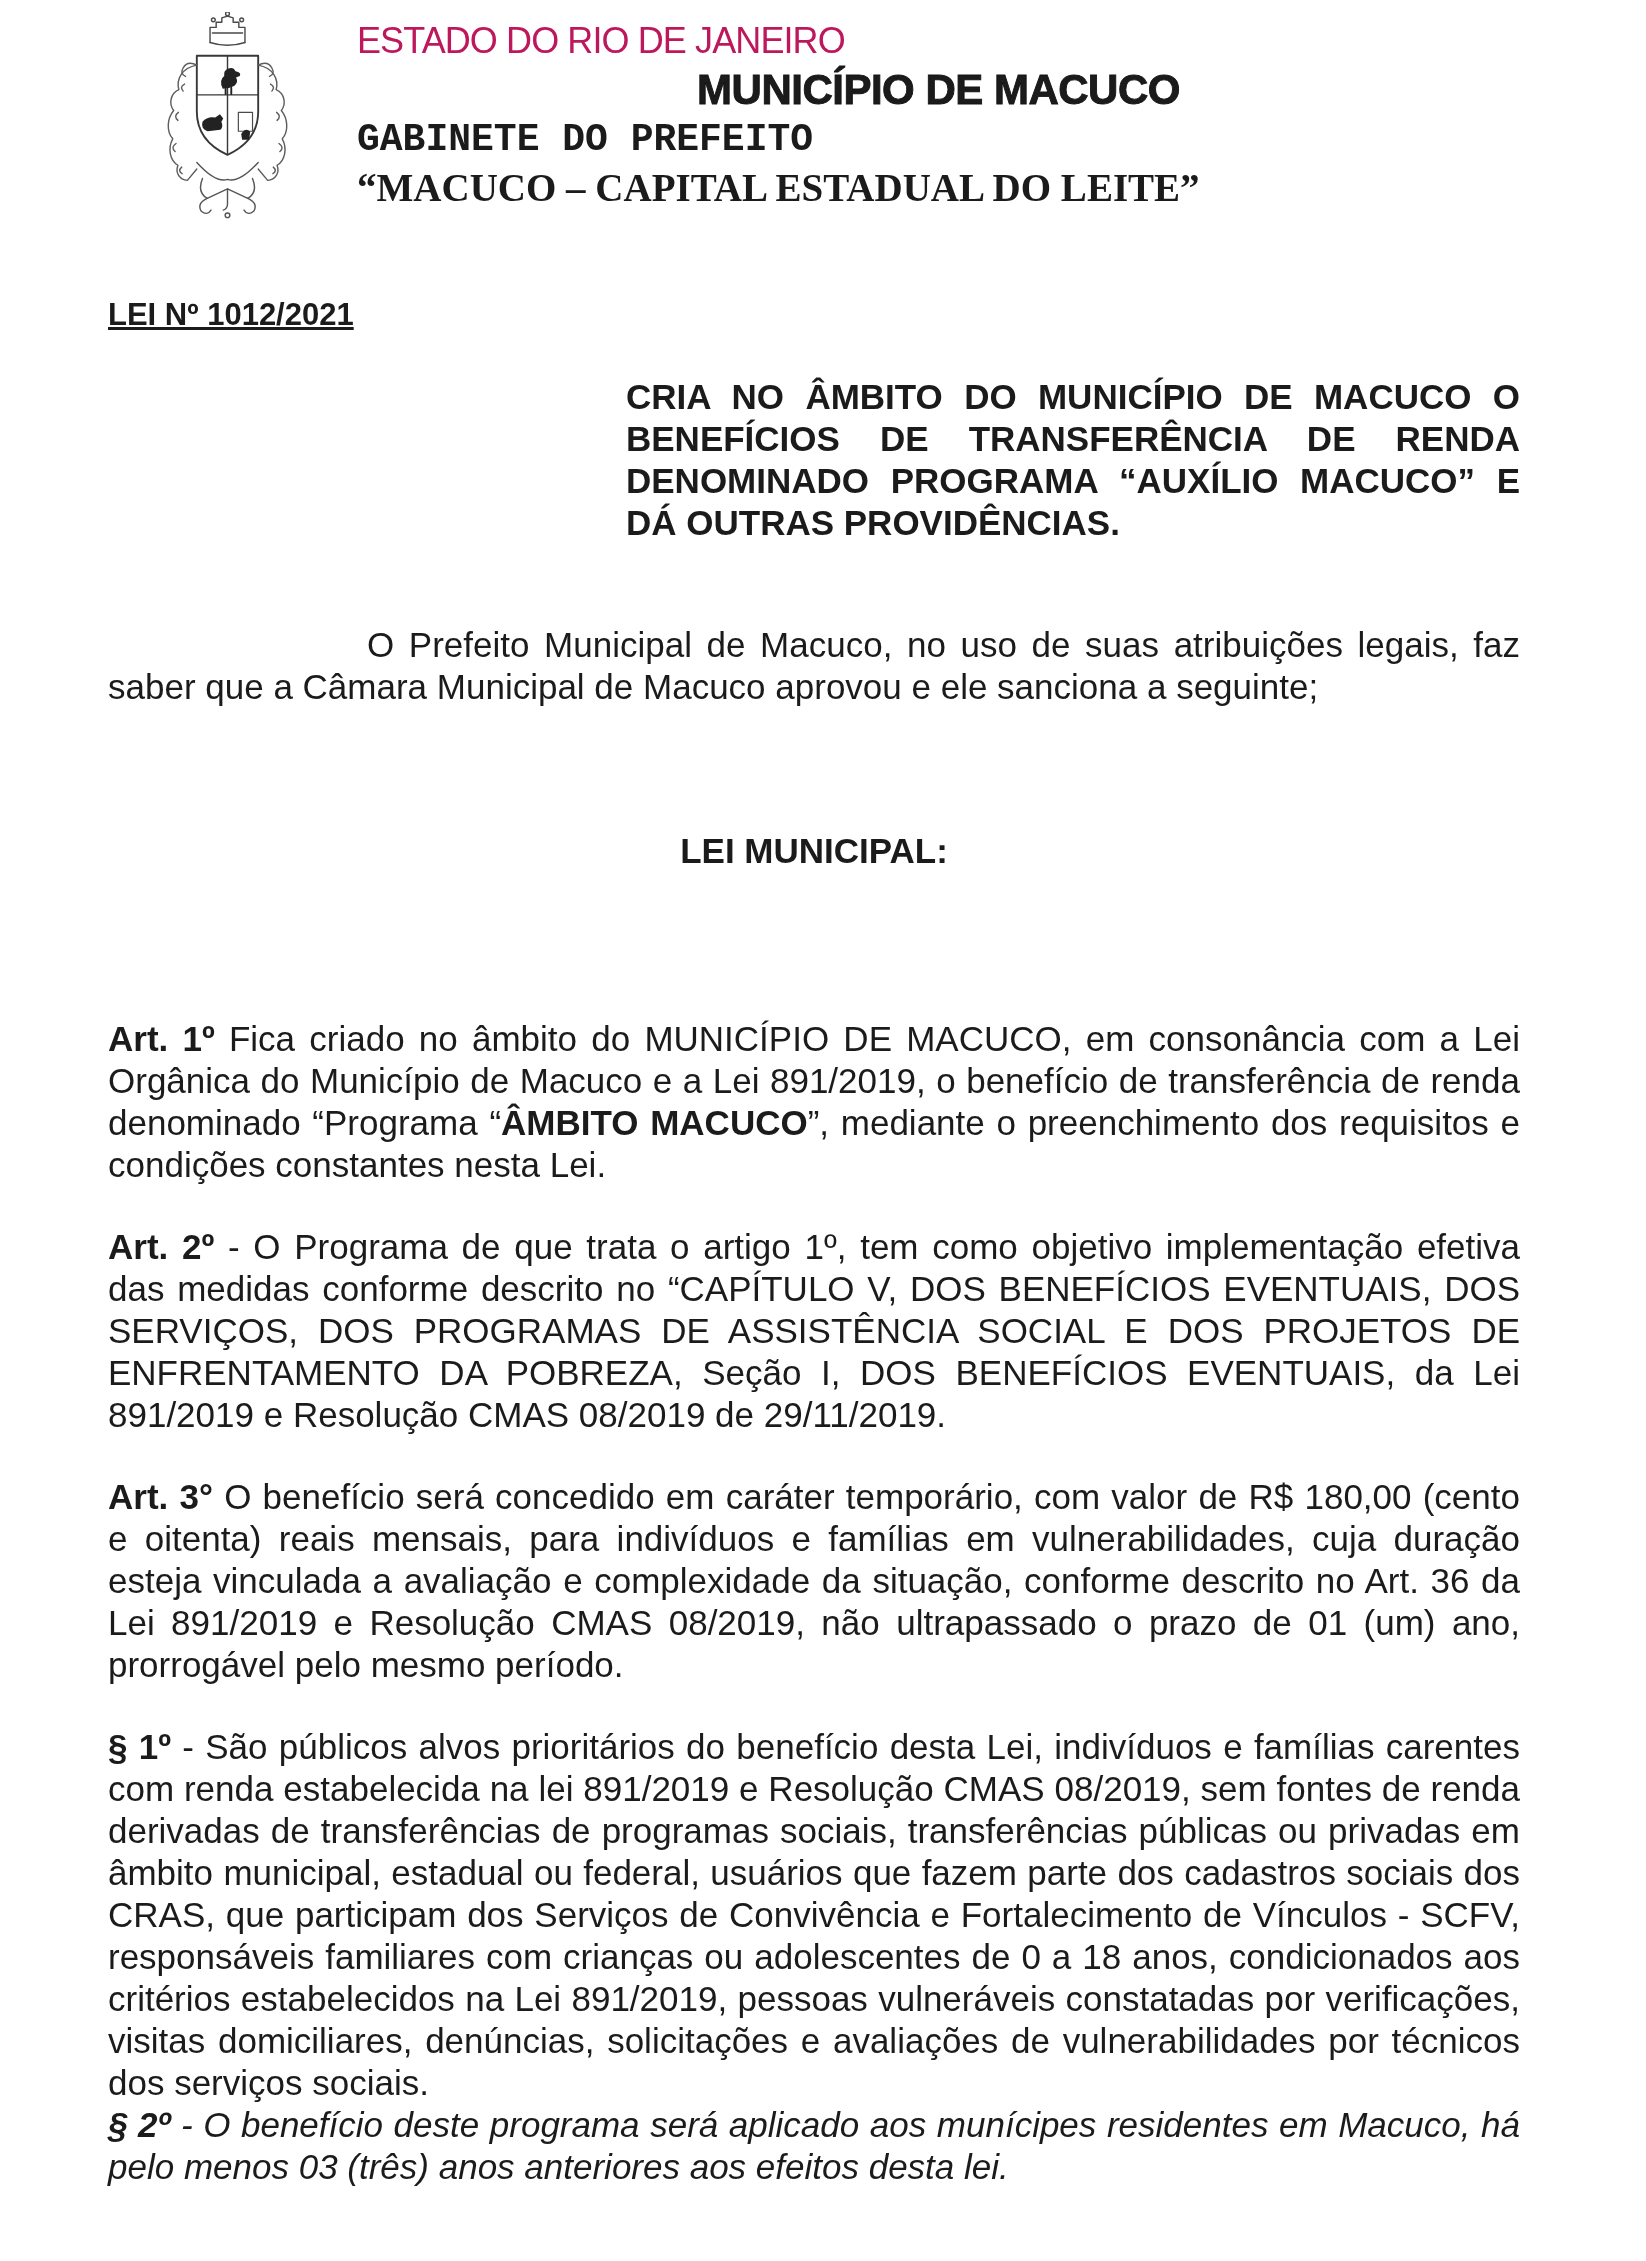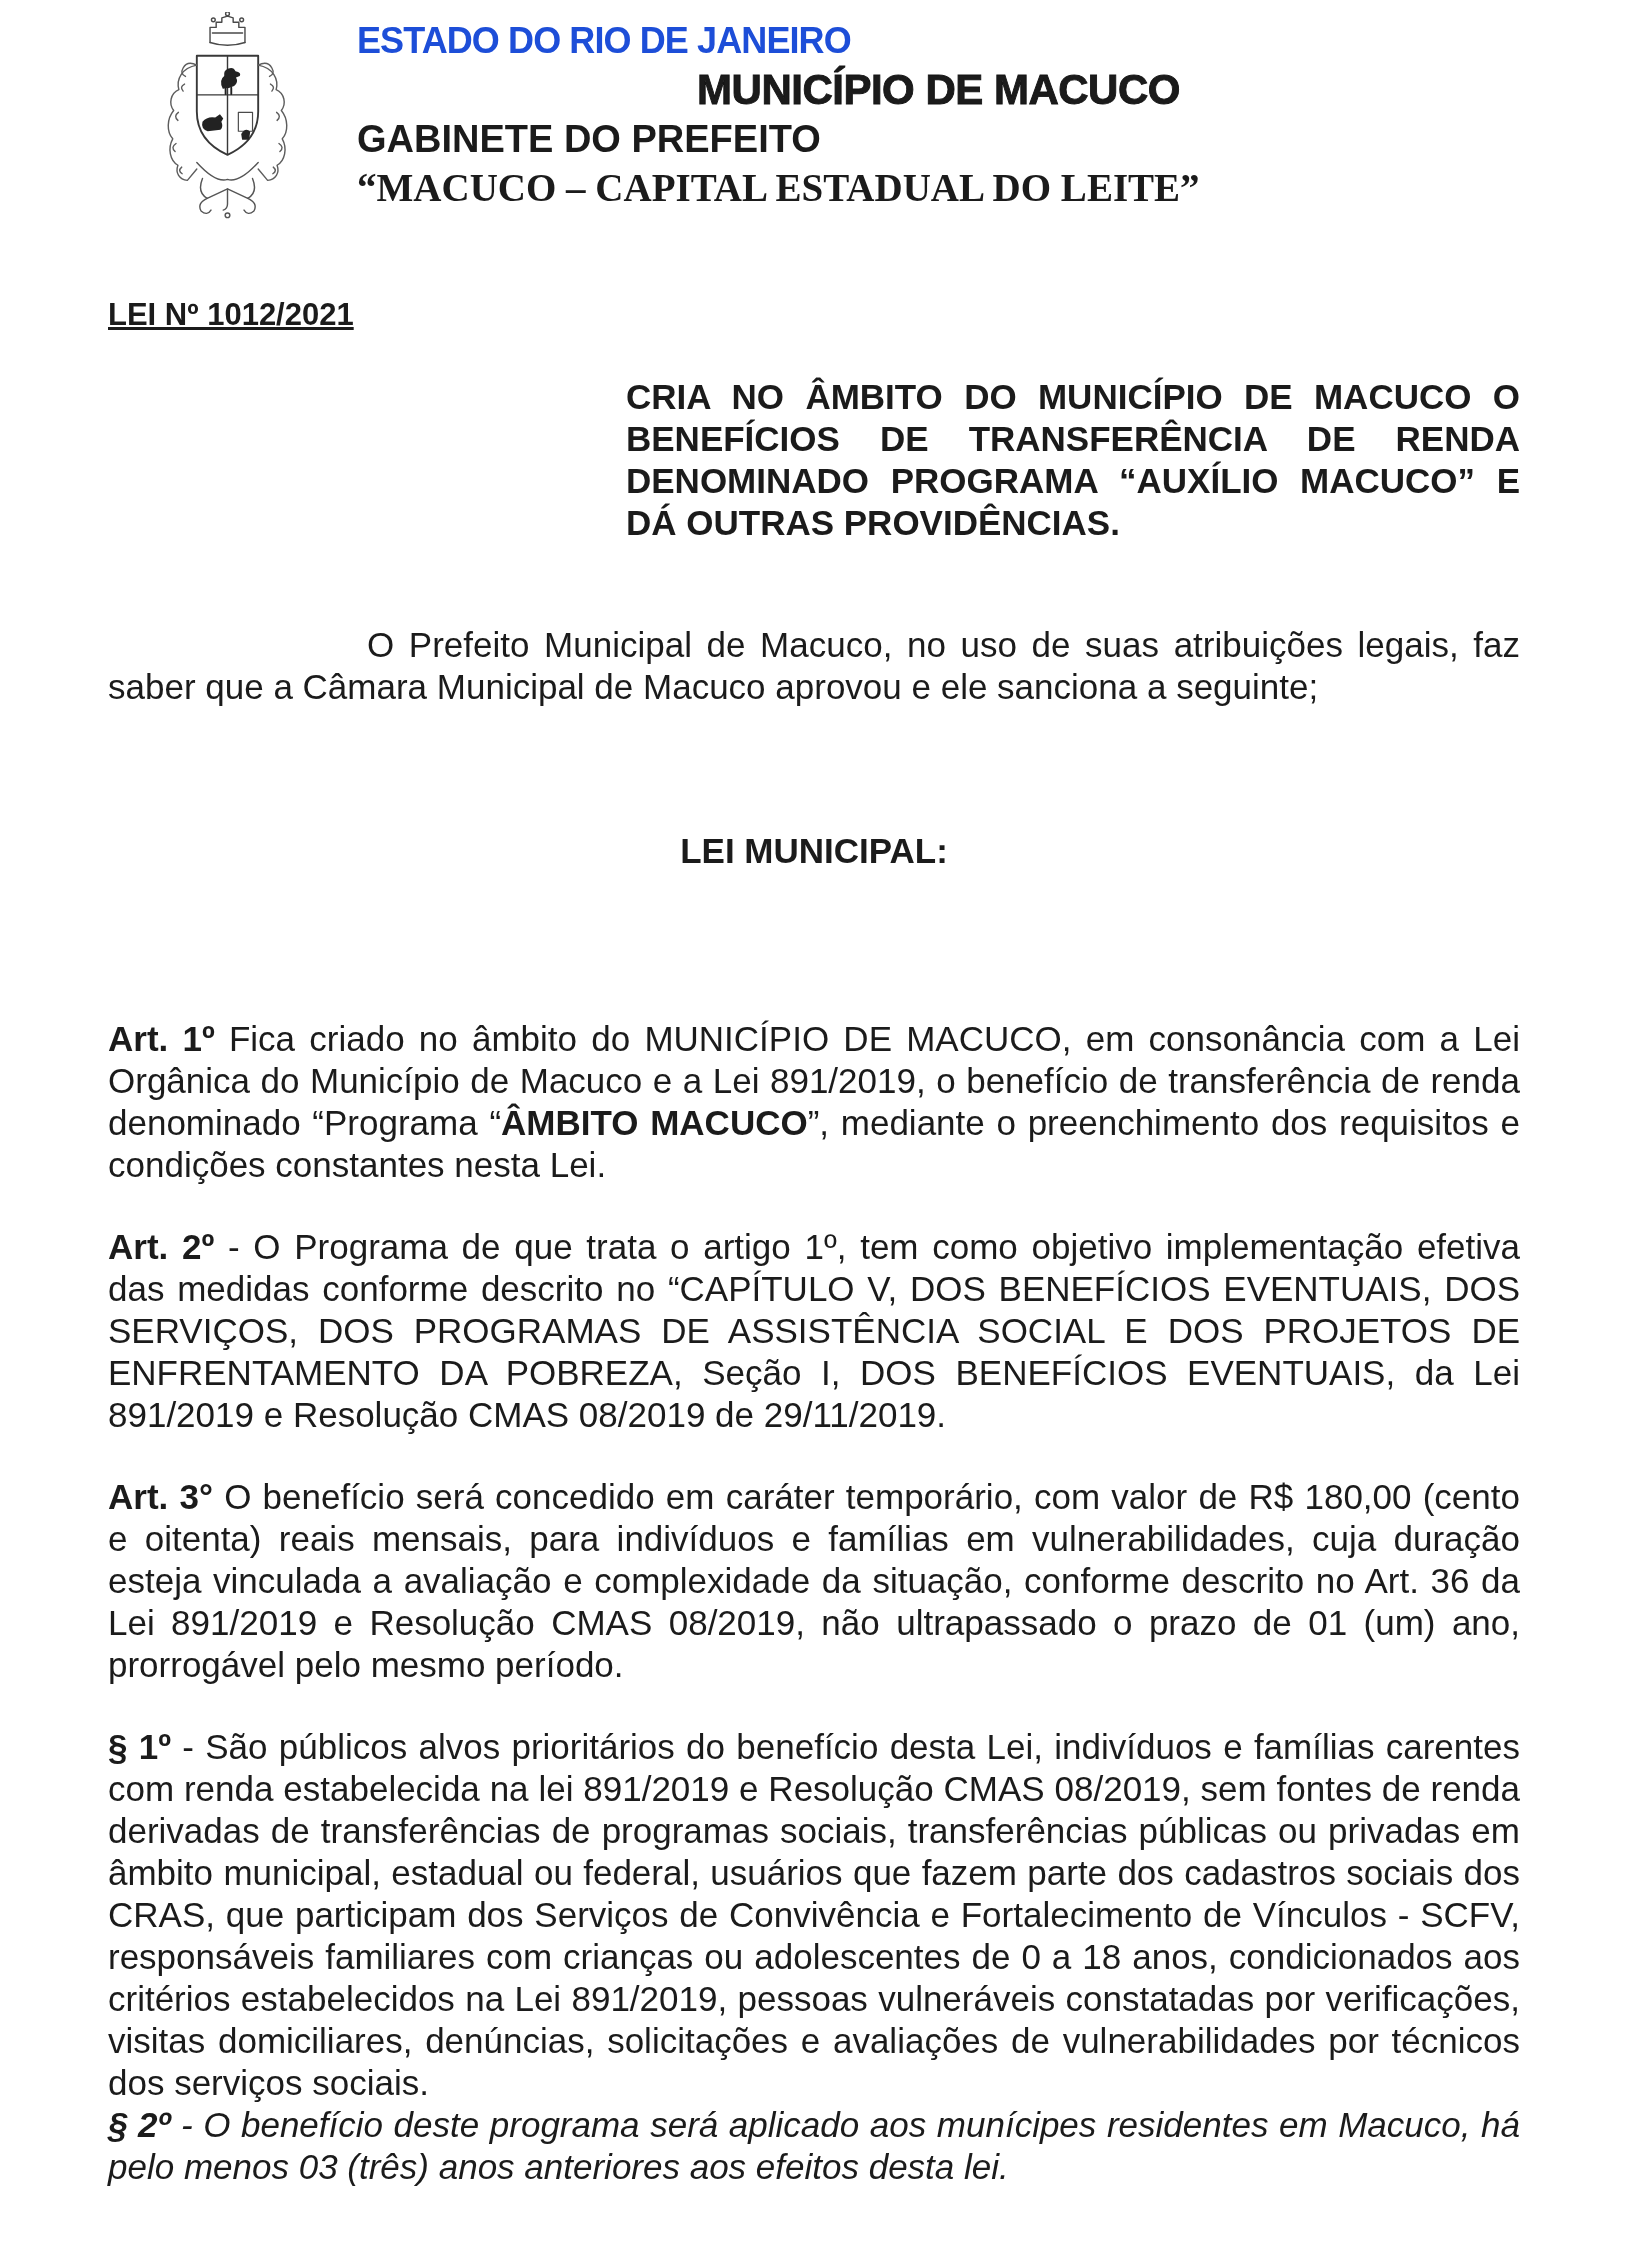--- a/index.html
+++ b/index.html
@@ -17,23 +17,23 @@
     color: #1b1b1b;
   }
   .crest {
     position: absolute;
     left: 126px;
     top: 12.2px;
     width: 203px;
     height: 213px;
   }
   .letterhead-text { margin-left: 249px; }
-  .lh-state  { font-size: 36px; line-height: 44px; letter-spacing: -0.9px; color: #1d4ed8; font-weight: bold; }
+  .lh-state  { font-size: 36px; line-height: 44px; letter-spacing: -0.9px; color: #be185d; }
   .lh-muni   { font-size: 42px; line-height: 53px; font-weight: bold; letter-spacing: -0.5px; text-align: center; -webkit-text-stroke: 0.9px #141414; }
-  .lh-office { font-family: Liberation Sans, sans-serif; font-weight: bold; font-size: 38px; line-height: 47px; }
+  .lh-office { font-family: Liberation Mono, monospace; font-weight: bold; font-size: 38px; line-height: 47px; }
   .lh-motto  { font-family: "Liberation Serif", serif; font-weight: bold; font-size: 39px; line-height: 50px; }
 
   .law-number { margin-top: 81px; font-weight: bold; font-size: 31px; text-decoration: underline; }
   .ementa {
     margin-top: 40px;
     margin-left: 518px;
     font-weight: bold;
     text-align: justify;
   }
   .preamble { margin: 80px 0 0 0; text-indent: 259px; text-align: justify; }

